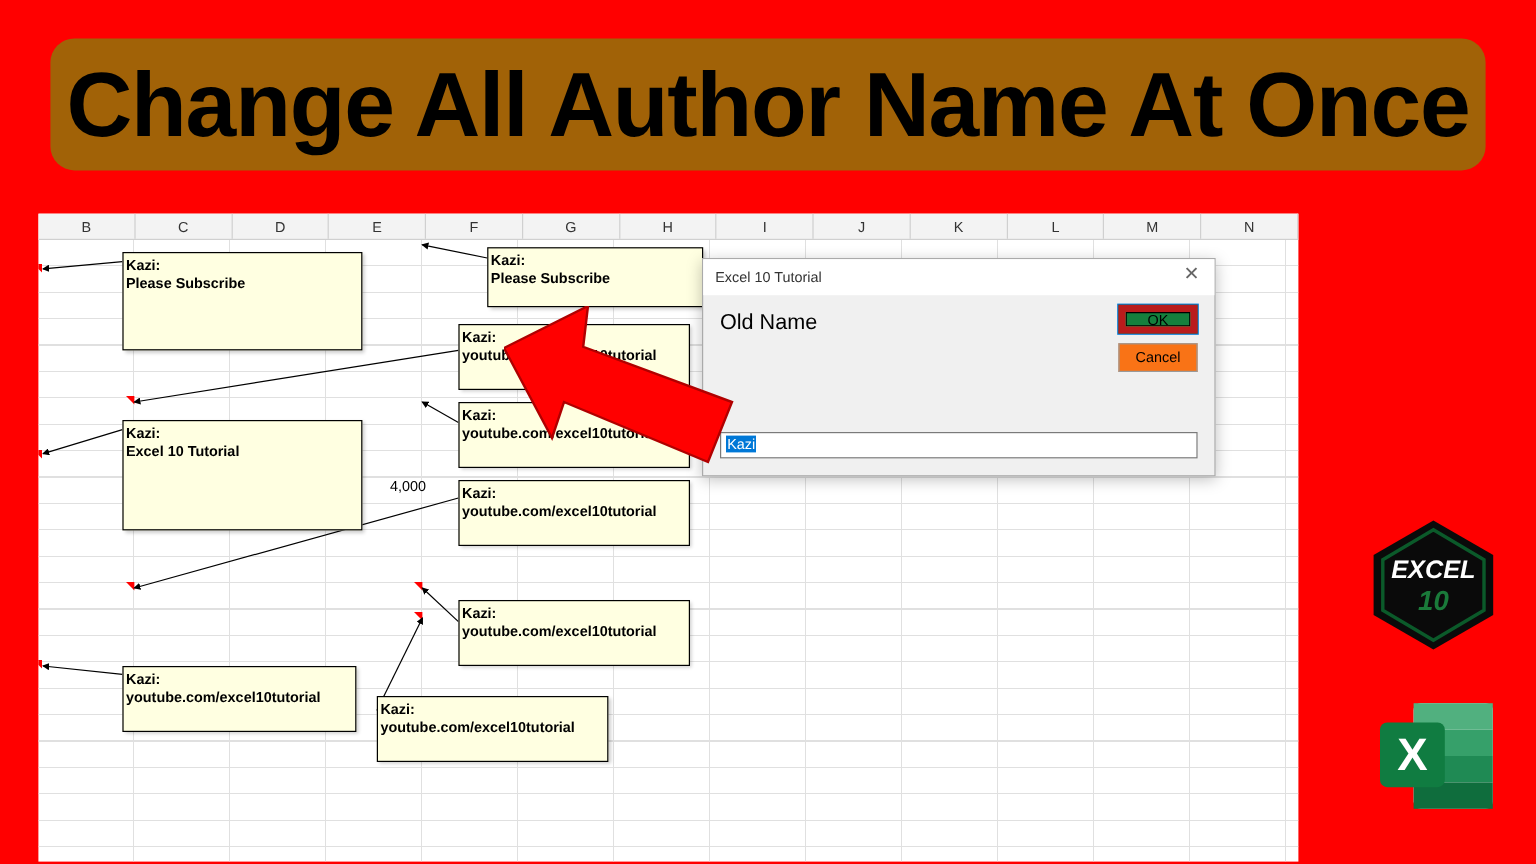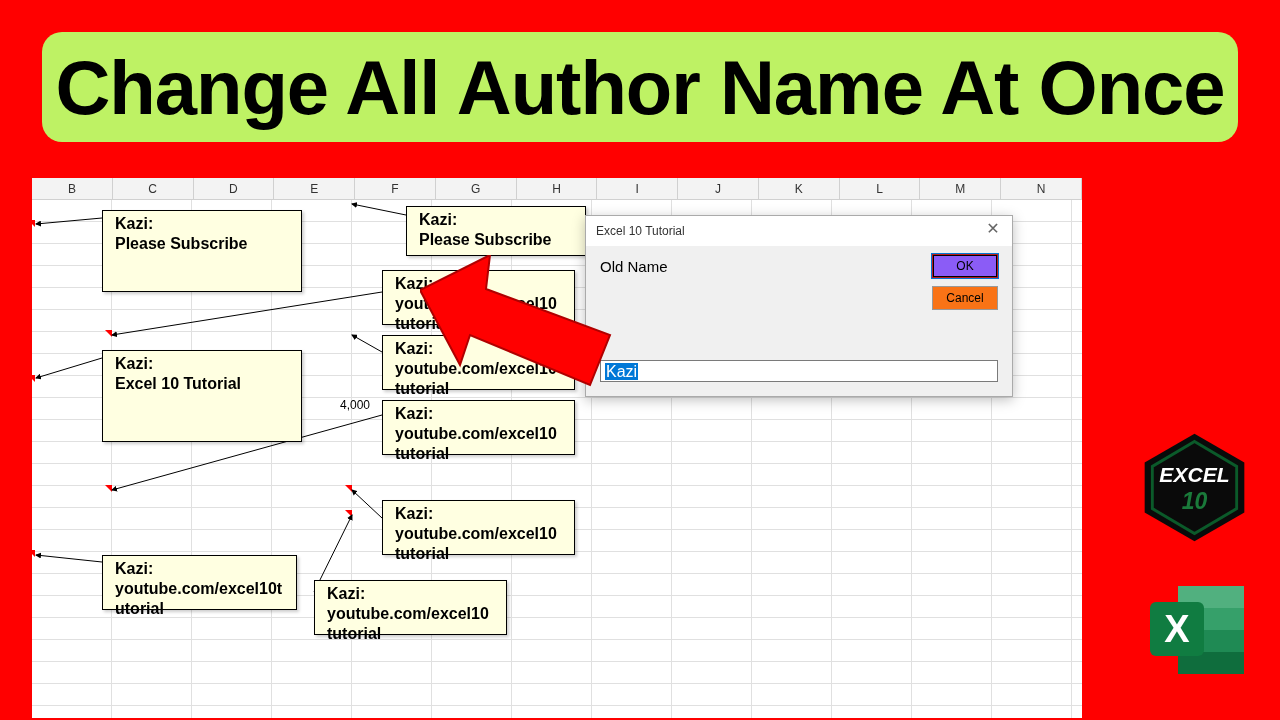--- a/index.html
+++ b/index.html
@@ -10,21 +10,21 @@
   font-family: Arial, sans-serif;
   position: relative;
   overflow: hidden;
 }
 .title-banner {
   position: absolute;
   top: 32px;
   left: 42px;
   width: 1196px;
   height: 110px;
-  background: #bef264;
+  background: #a16207;
   border-radius: 20px;
   display: flex;
   align-items: center;
   justify-content: center;
 }
 .title-text {
   font-family: 'Arial Narrow', Arial, sans-serif;
   font-size: 76px;
   font-weight: 900;
   color: #000;
@@ -60,39 +60,39 @@
   height: calc(100% - 22px);
   background-image:
     repeating-linear-gradient(to right, transparent, transparent 79px, #e0e0e0 79px, #e0e0e0 80px),
     repeating-linear-gradient(to bottom, transparent, transparent 21px, #e0e0e0 21px, #e0e0e0 22px);
 }
 .comment-box {
   position: absolute;
   background: #ffffe1;
   border: 1px solid #000;
   font-family: Tahoma, sans-serif;
-  font-size: 16px;
-  padding: 3px 12px;
+  font-size: 12px;
+  padding: 3px 2px;
   line-height: 1.25;
   box-shadow: 2px 2px 3px rgba(0,0,0,0.2);
 }
 .comment-box .author { font-weight: bold; display: block; }
 .comment-box .body { display: block; word-break: break-all; font-weight: bold; }
 .connector { position: absolute; pointer-events: none; }
 .tri-marker {
   position: absolute;
   width: 0; height: 0;
   border-top: 7px solid #ff0000;
   border-left: 7px solid transparent;
 }
 .cell-val {
   position: absolute;
   font-size: 12px;
   color: #000;
-  text-align: right;
+  text-align: center;
 }
 .dialog {
   position: absolute;
   left: 585px;
   top: 215px;
   width: 428px;
   height: 182px;
   background: #f0f0f0;
   border: 1px solid #aaa;
   box-shadow: 0 3px 12px rgba(0,0,0,0.25);
@@ -117,42 +117,42 @@
   font-size: 16px;
   line-height: 14px;
   text-align: center;
   cursor: pointer;
 }
 .dlg-body {
   padding: 12px 14px;
   position: relative;
   height: calc(100% - 30px);
 }
-.dlg-label { font-size: 15px; color: #000; }
+.dlg-label { font-size: 18px; color: #000; }
 .dlg-btn {
   position: absolute;
   right: 14px;
   width: 66px;
   height: 24px;
   background: #f97316;
   border: 1px solid #333;
   font-size: 12px;
   cursor: pointer;
 }
-.dlg-btn.ok { top: 8px; background:#8b5cf6; border:1px solid #b91c1c; box-shadow: inset 0 0 0 1px #000, 0 0 0 1px #0078d7;}
+.dlg-btn.ok { top: 8px; background:#15803d; border:6px solid #b91c1c; box-shadow: inset 0 0 0 1px #000, 0 0 0 1px #0078d7;}
 .dlg-btn.cancel { top: 40px; border:1px solid #999;}
 .dlg-input {
   position: absolute;
   left: 14px;
   right: 14px;
   bottom: 14px;
   height: 22px;
   border: 1px solid #7a7a7a;
   background: #fff;
-  font-size: 16px;
+  font-size: 12px;
   padding: 2px 4px;
 }
 .dlg-input .sel {
   background: #0078d7;
   color: #fff;
   padding: 0 1px;
 }
 .arrow-overlay {
   position: absolute;
   left: 420px;

